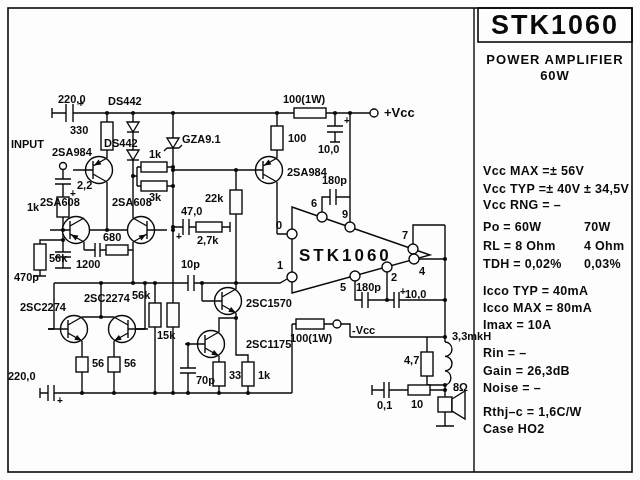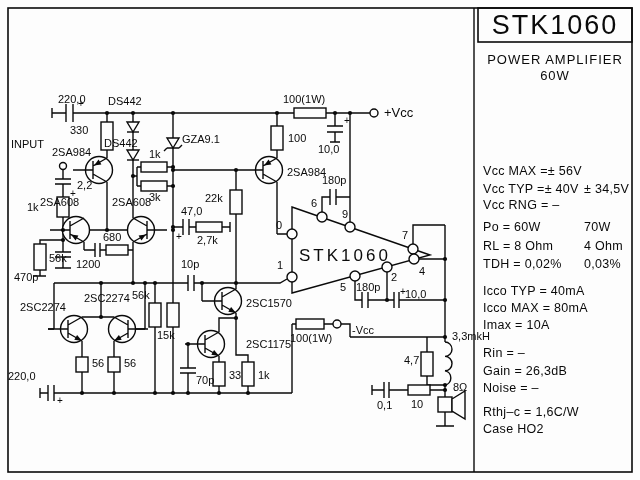--- a/index.html
+++ b/index.html
@@ -1,16 +1,16 @@
 <!DOCTYPE html>
 <html><head>
 <meta charset="utf-8">
 <style>
   html,body{margin:0;padding:0;background:#fff;}
-  .page{width:640px;height:480px;position:relative;background:#fdfdfd;font-family:"Liberation Sans",sans-serif;}
+  .page{width:640px;height:480px;position:relative;background:#fdfdfd;font-family:"Liberation Sans",sans-serif;font-weight:bold;}
   svg text{fill:#0a0a0a;font-family:"Liberation Sans",sans-serif;}
   .wire{stroke:#0a0a0a;stroke-width:1.4;fill:none;}
   .sym{stroke:#0a0a0a;stroke-width:1.4;fill:#fdfdfd;}
   .dot{fill:#0a0a0a;stroke:none;}
   .filled{fill:#0a0a0a;stroke:none;}
 </style>
 </head>
 <body>
 
 <div class="page">

